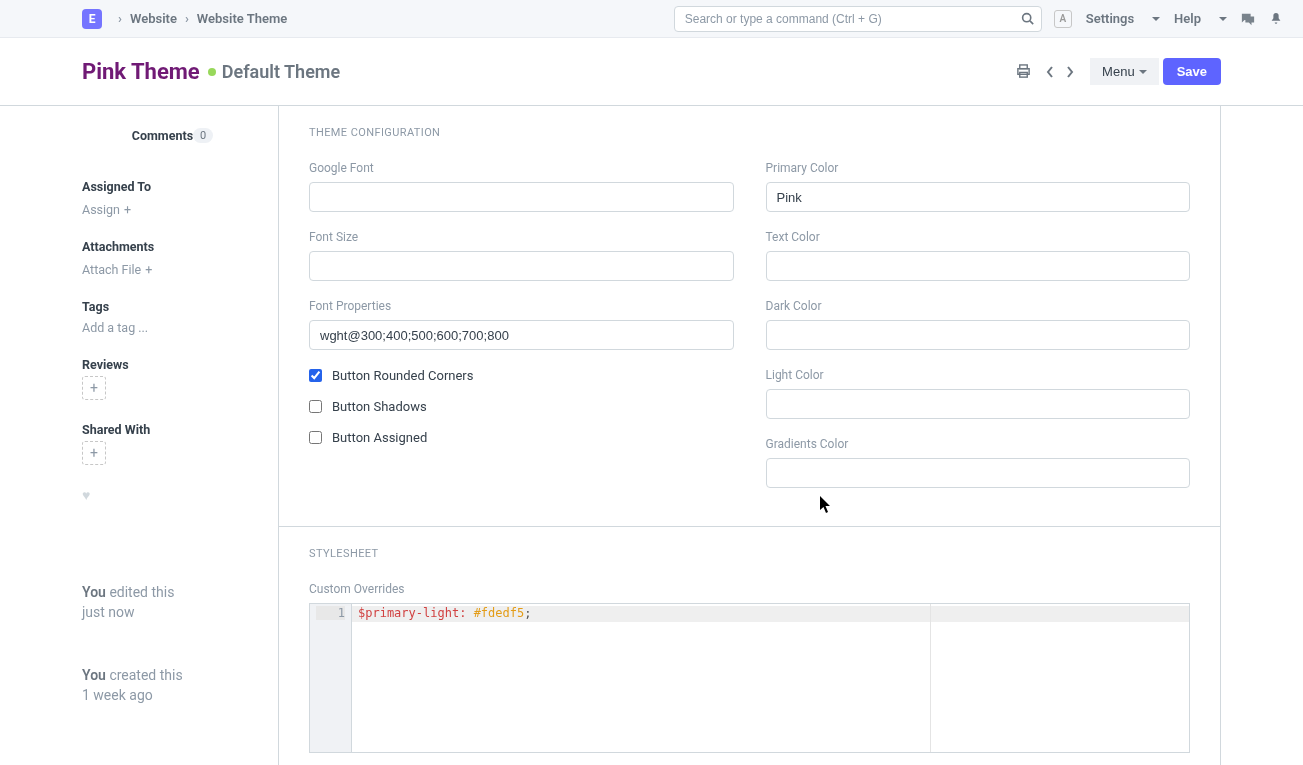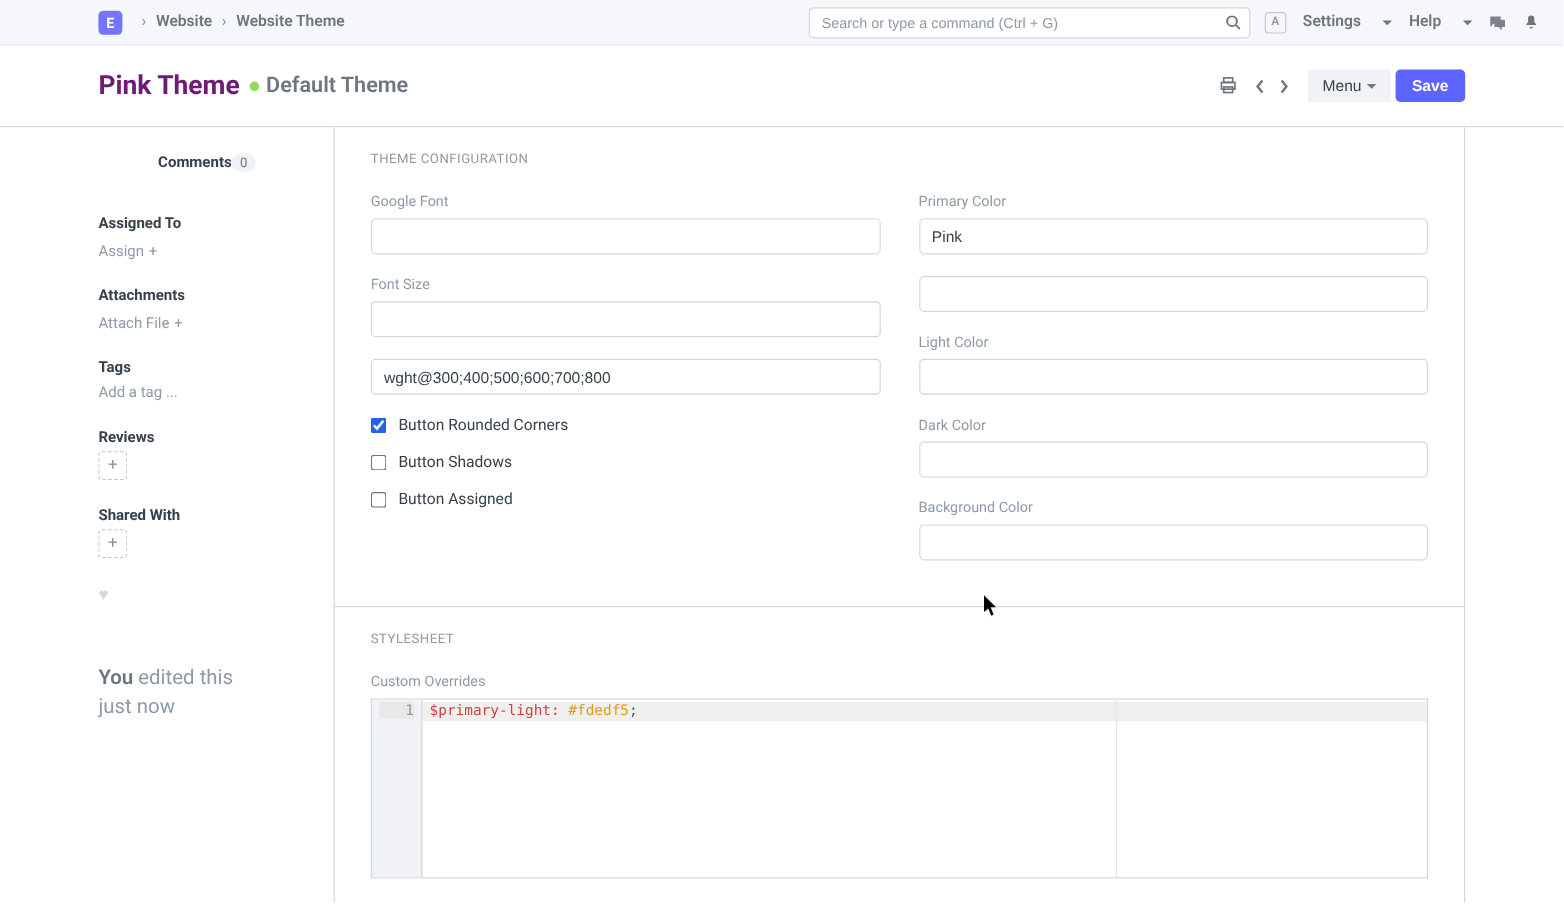--- a/index.html
+++ b/index.html
@@ -34,21 +34,21 @@
 
 .layout-body { display: flex; padding-left: 82px; }
 .sidebar { width: 196px; padding: 22px 15px 0 0; display: flex; flex-direction: column; }
 .sb-row { display: flex; justify-content: center; align-items: center; margin-bottom: 14px; }
 .sb-heading { font-size: 12.5px; font-weight: 700; color: #36414c; }
 .sb-badge { background: #eef1f5; color: #6c7680; font-size: 11px; padding: 1px 7px; border-radius: 9px; }
 .sb-group { margin-bottom: 22px; }
 .sb-link { color: #8d99a6; font-size: 12.5px; cursor: pointer; display: inline-flex; align-items: center; gap: 4px; }
 .sb-plusbox { width: 24px; height: 24px; border: 1px dashed #c7c7c7; border-radius: 3px; display: flex; align-items: center; justify-content: center; color: #8d99a6; font-size: 14px; cursor: pointer; margin-top: 4px; }
 .heart { color: #d1d8dd; font-size: 14px; margin-bottom: 50px; cursor: pointer; }
-.sb-meta { color: #8d99a6; font-size: 17px; margin-bottom: 14px; line-height: 1.4; }
+.sb-meta { color: #8d99a6; font-size: 14px; margin-bottom: 14px; line-height: 1.4; margin-top: 30px; }
 .sb-meta b { color: #6c7680; font-weight: 600; }
 
 
 .form-wrap { flex: 1; border-left: 1px solid #d1d8dd; border-right: 1px solid #d1d8dd; max-width: 943px; }
 .section { padding: 20px 30px; }
 .section-title { font-size: 11px; color: #8d99a6; letter-spacing: 0.4px; text-transform: uppercase; margin-bottom: 22px; font-weight: 400; }
 .form-cols { display: flex; gap: 32px; }
 .form-col { flex: 1; }
 .form-group { margin-bottom: 18px; }
 .form-label { display: block; font-size: 12px; color: #8d99a6; margin-bottom: 7px; }
@@ -181,36 +181,41 @@
     </div>
     <div class="sb-group">
       <div class="sb-heading">Shared With</div>
       <div class="sb-plusbox">+</div>
     </div>
     <div class="heart">♥</div>
     <div class="sb-meta">
       <b>You</b><span> edited this</span><br>
       <span>just now</span>
     </div>
+    <div class="sb-meta">
+      <b>You</b><span> created this</span><br>
+      <span>1 week ago</span>
+    </div>
   </div>
 
   <div class="form-wrap">
     <div class="section">
       <div class="section-title">THEME CONFIGURATION</div>
       <div class="form-cols">
         <div class="form-col">
           <div class="form-group">
             <label class="form-label">Google Font</label>
             <input class="form-control" value="" style="">
           </div>
           <div class="form-group">
             <label class="form-label">Font Size</label>
             <input class="form-control" value="" style="">
           </div>
           <div class="form-group">
+            <label class="form-label">Font Properties</label>
             <input class="form-control" value="wght@300;400;500;600;700;800" style="">
           </div>
           <div class="checkbox-row">
             <input type="checkbox" checked="" style="">
             <span>Button Rounded Corners</span>
           </div>
           <div class="checkbox-row">
             <input type="checkbox" style="">
             <span>Button Shadows</span>
           </div>
@@ -218,32 +223,33 @@
             <input type="checkbox" style="">
             <span>Button Assigned</span>
           </div>
         </div>
         <div class="form-col">
           <div class="form-group">
             <label class="form-label">Primary Color</label>
             <input class="form-control" value="Pink" style="">
           </div>
           <div class="form-group">
+            <label class="form-label">Text Color</label>
+            <input class="form-control" value="" style="">
+          </div>
+          <div class="form-group">
+            <label class="form-label">Dark Color</label>
             <input class="form-control" value="" style="">
           </div>
           <div class="form-group">
             <label class="form-label">Light Color</label>
             <input class="form-control" value="" style="">
           </div>
           <div class="form-group">
-            <label class="form-label">Dark Color</label>
-            <input class="form-control" value="" style="">
-          </div>
-          <div class="form-group">
-            <label class="form-label">Background Color</label>
+            <label class="form-label">Gradients Color</label>
             <input class="form-control" value="" style="">
           </div>
         </div>
       </div>
     </div>
     <div class="section-divider"></div>
     <div class="section">
       <div class="section-title">STYLESHEET</div>
       <label class="form-label">Custom Overrides</label>
       <div class="code-editor">

